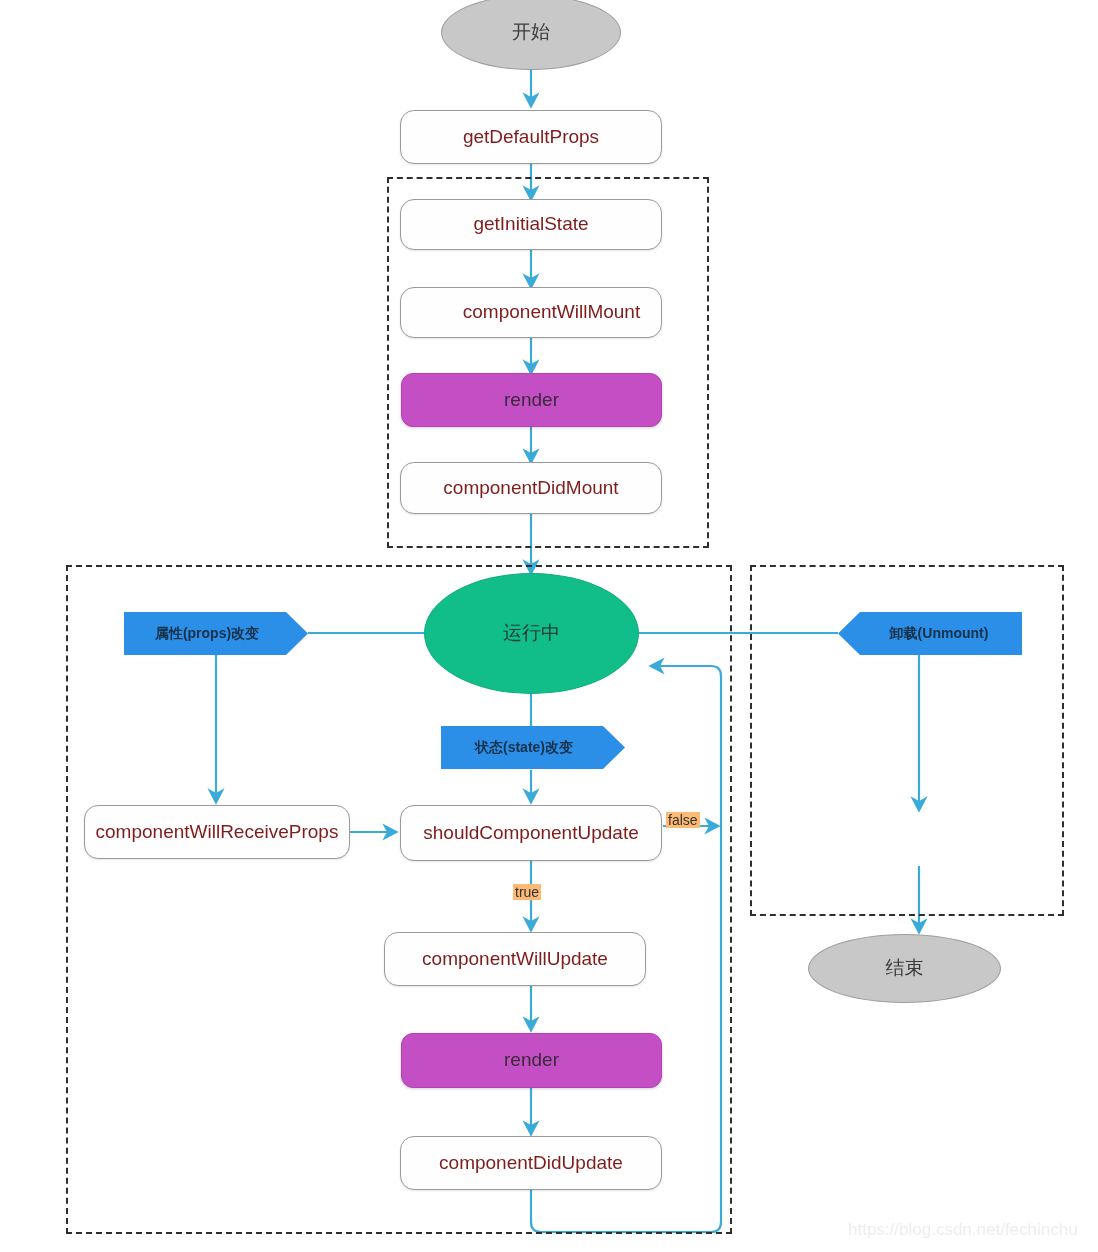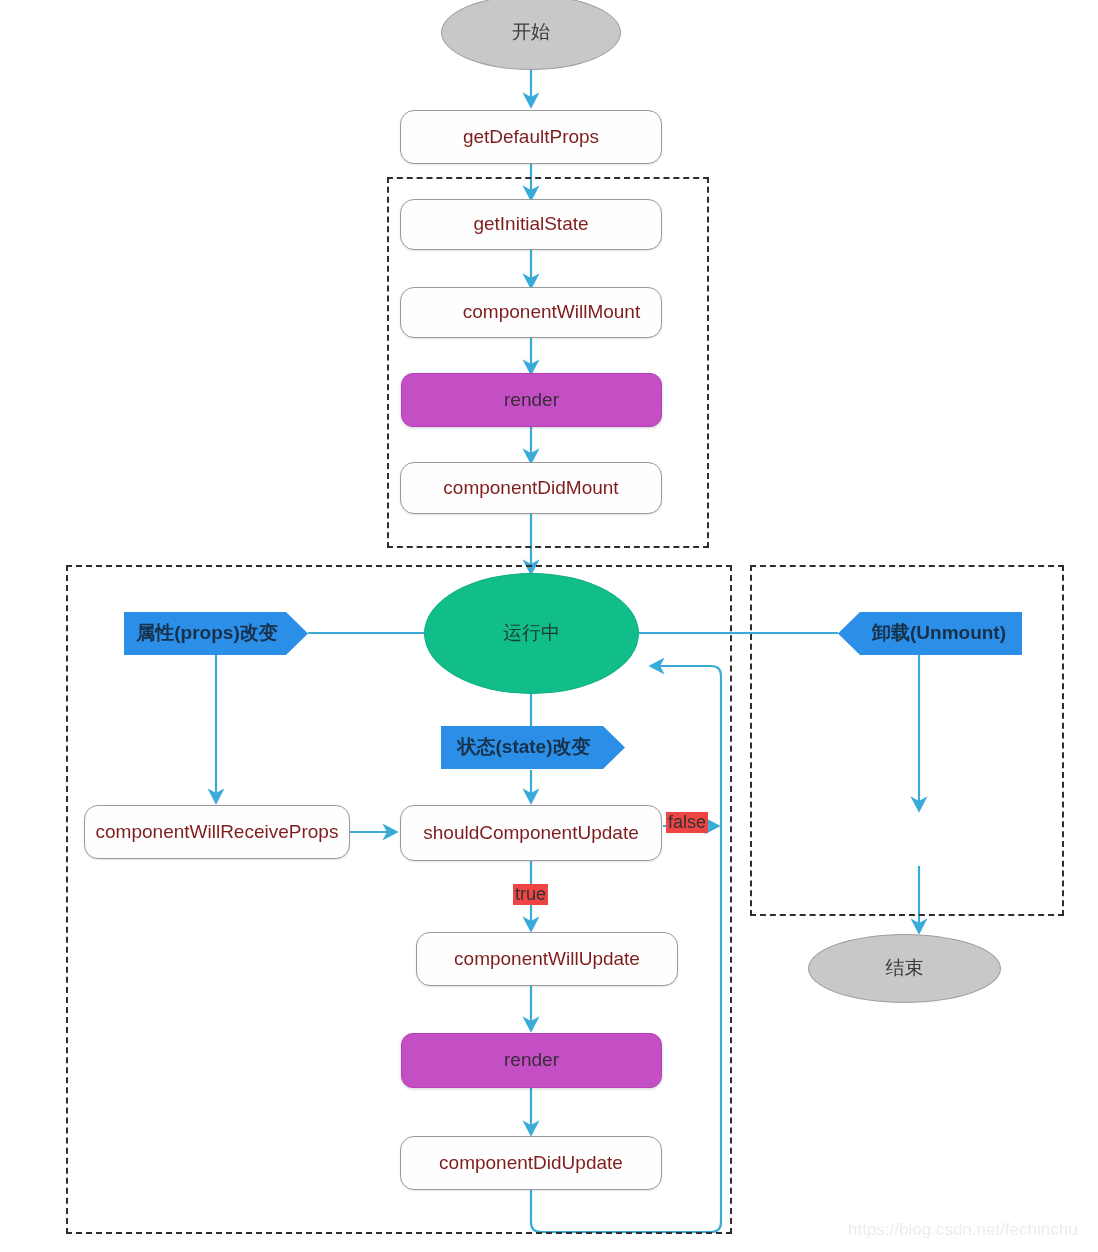--- a/index.html
+++ b/index.html
@@ -64,21 +64,21 @@
     background: #11bd89;
     border: 1.6px solid #0fae7e;
     border-radius: 50%;
     color: #1d3b33;
     font-size: 19px;
   }
   
   .chevron {
     background: #2b8fe8;
     color: #17314a;
-    font-size: 19px;
+    font-size: 14px;
     font-weight: bold;
     filter: drop-shadow(0 1px 2px rgba(0,0,0,0.22));
   }
   .chevron.right {
     clip-path: polygon(0 0, calc(100% - 22px) 0, 100% 50%, calc(100% - 22px) 100%, 0 100%);
     padding-right: 18px;
   }
   .chevron.left {
     clip-path: polygon(22px 0, 100% 0, 100% 100%, 22px 100%, 0 50%);
     padding-left: 18px;
@@ -86,23 +86,23 @@
   
   .phase-box {
     position: absolute;
     box-sizing: border-box;
     border: 2px dashed #2e2e2e;
     background: transparent;
   }
   
   .edge-label {
     position: absolute;
-    font-size: 18px;
+    font-size: 14px;
     color: #333333;
-    background: #ef4444;
+    background: #fdba74;
     padding: 0 2px;
     white-space: nowrap;
   }
   .watermark {
     position: absolute;
     font-size: 17px;
     color: #ededed;
     white-space: nowrap;
   }
 </style>
@@ -202,21 +202,21 @@
   <div class="node chevron right" style="left:441px; top:726px; width:184px; height:43px;">
     <span>状态(state)改变</span>
   </div>
 
   <div class="node rrect" style="left:84px; top:805px; width:266px; height:54px;">
     <span>componentWillReceiveProps</span>
   </div>
   <div class="node rrect" style="left:400px; top:805px; width:262px; height:56px;">
     <span>shouldComponentUpdate</span>
   </div>
-  <div class="node rrect" style="left:416px; top:932px; width:262px; height:54px;">
+  <div class="node rrect" style="left:384px; top:932px; width:262px; height:54px;">
     <span>componentWillUpdate</span>
   </div>
   <div class="node render" style="left:401px; top:1033px; width:261px; height:55px;">
     <span>render</span>
   </div>
   <div class="node rrect" style="left:400px; top:1136px; width:262px; height:54px;">
     <span>componentDidUpdate</span>
   </div>
 
 

